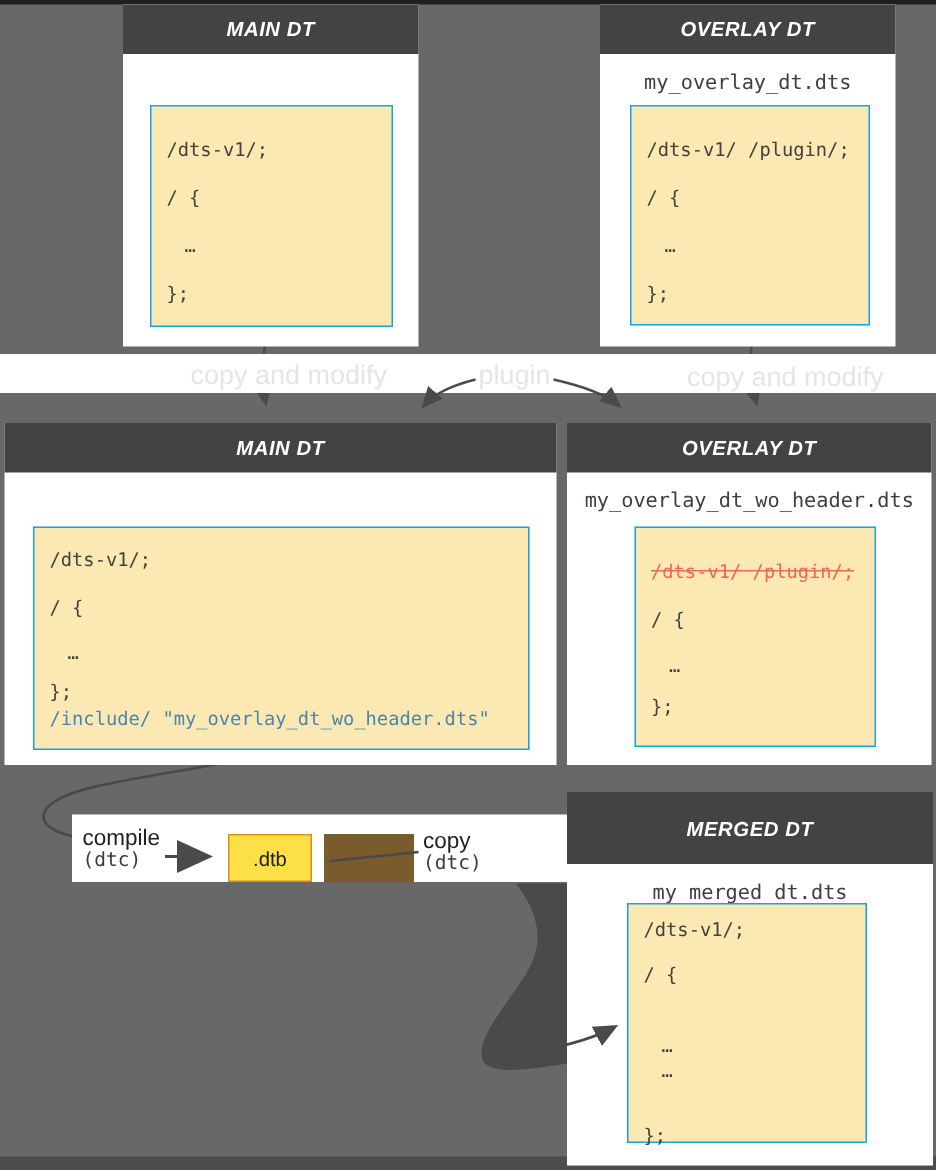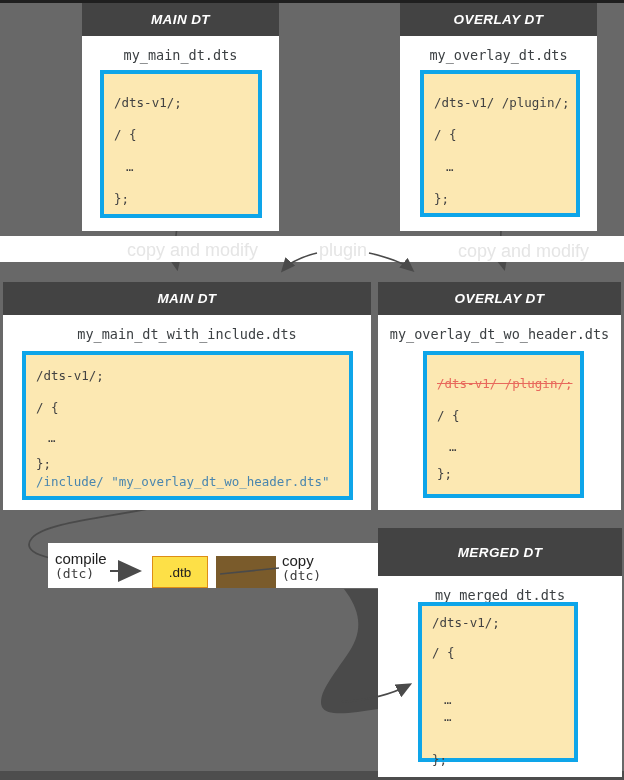--- a/index.html
+++ b/index.html
@@ -9,21 +9,21 @@
   .strip-bottom{position:absolute;left:0;top:771px;width:624px;height:9px;background:#4d4d4d;}
   .band{position:absolute;background:#ffffff;}
   #band-top{left:0;top:236px;width:624px;height:26px;}
   #band-compile{left:48px;top:543px;width:330px;height:45px;}
   .flowlabel{position:absolute;font-size:18px;color:#e5e5e5;white-space:nowrap;}
   .box{position:absolute;background:#ffffff;}
   .box-header{height:33px;background:#434343;color:#ffffff;display:flex;align-items:center;
               justify-content:center;font-weight:bold;font-size:13.5px;letter-spacing:.4px;font-style:italic;}
   .filename{text-align:center;font-family:"DejaVu Sans Mono",monospace;font-size:13.5px;
             color:#3c4043;margin-top:11px;white-space:nowrap;}
-  .codebox{position:absolute;background:#fce8b2;border:4px solid #0ea5e9;box-sizing:border-box;
+  .codebox{position:absolute;background:#fce8b2;border:1px solid #0ea5e9;box-sizing:border-box;
            font-family:"DejaVu Sans Mono",monospace;font-size:12.5px;line-height:17px;color:#424242;}
   .codeline{padding-left:10px;white-space:pre;}
   .indent{padding-left:22px;}
   .blue{color:#4a86ae;}
   .strike{color:#e8695c;text-decoration:line-through;}
   .cb-top{padding-top:20px;}
   .cb-top .codeline{margin-bottom:15px;}
   .cb-midmain{padding-top:12px;}
   .cb-midmain .codeline:nth-child(1){margin-bottom:15px;}
   .cb-midmain .codeline:nth-child(2){margin-bottom:13px;}
@@ -96,21 +96,20 @@
     <span>.dtb</span>
   </div>
   <div id="dtb-shadow"></div>
   <div id="tool-dump" class="toolblock">
     <div>copy</div>
     <div class="mono">(dtc)</div>
   </div>
 
   <div id="box-top-main" class="box">
     <div class="box-header">MAIN DT</div>
-    <div class="filename">my_main_dt.dts</div>
     <div id="cb-top-main" class="codebox cb-top">
       <div class="codeline">/dts-v1/;</div>
       <div class="codeline">/ {</div>
       <div class="codeline indent">…</div>
       <div class="codeline">};</div>
     </div>
   </div>
 
   <div id="box-top-overlay" class="box">
     <div class="box-header">OVERLAY DT</div>
@@ -118,21 +117,20 @@
     <div id="cb-top-overlay" class="codebox cb-top">
       <div class="codeline">/dts-v1/ /plugin/;</div>
       <div class="codeline">/ {</div>
       <div class="codeline indent">…</div>
       <div class="codeline">};</div>
     </div>
   </div>
 
   <div id="box-mid-main" class="box">
     <div class="box-header">MAIN DT</div>
-    <div class="filename">my_main_dt_with_include.dts</div>
     <div id="cb-mid-main" class="codebox cb-midmain">
       <div class="codeline">/dts-v1/;</div>
       <div class="codeline">/ {</div>
       <div class="codeline indent">…</div>
       <div class="codeline">};</div>
       <div class="codeline blue">/include/ "my_overlay_dt_wo_header.dts"</div>
     </div>
   </div>
 
   <div id="box-mid-overlay" class="box">

